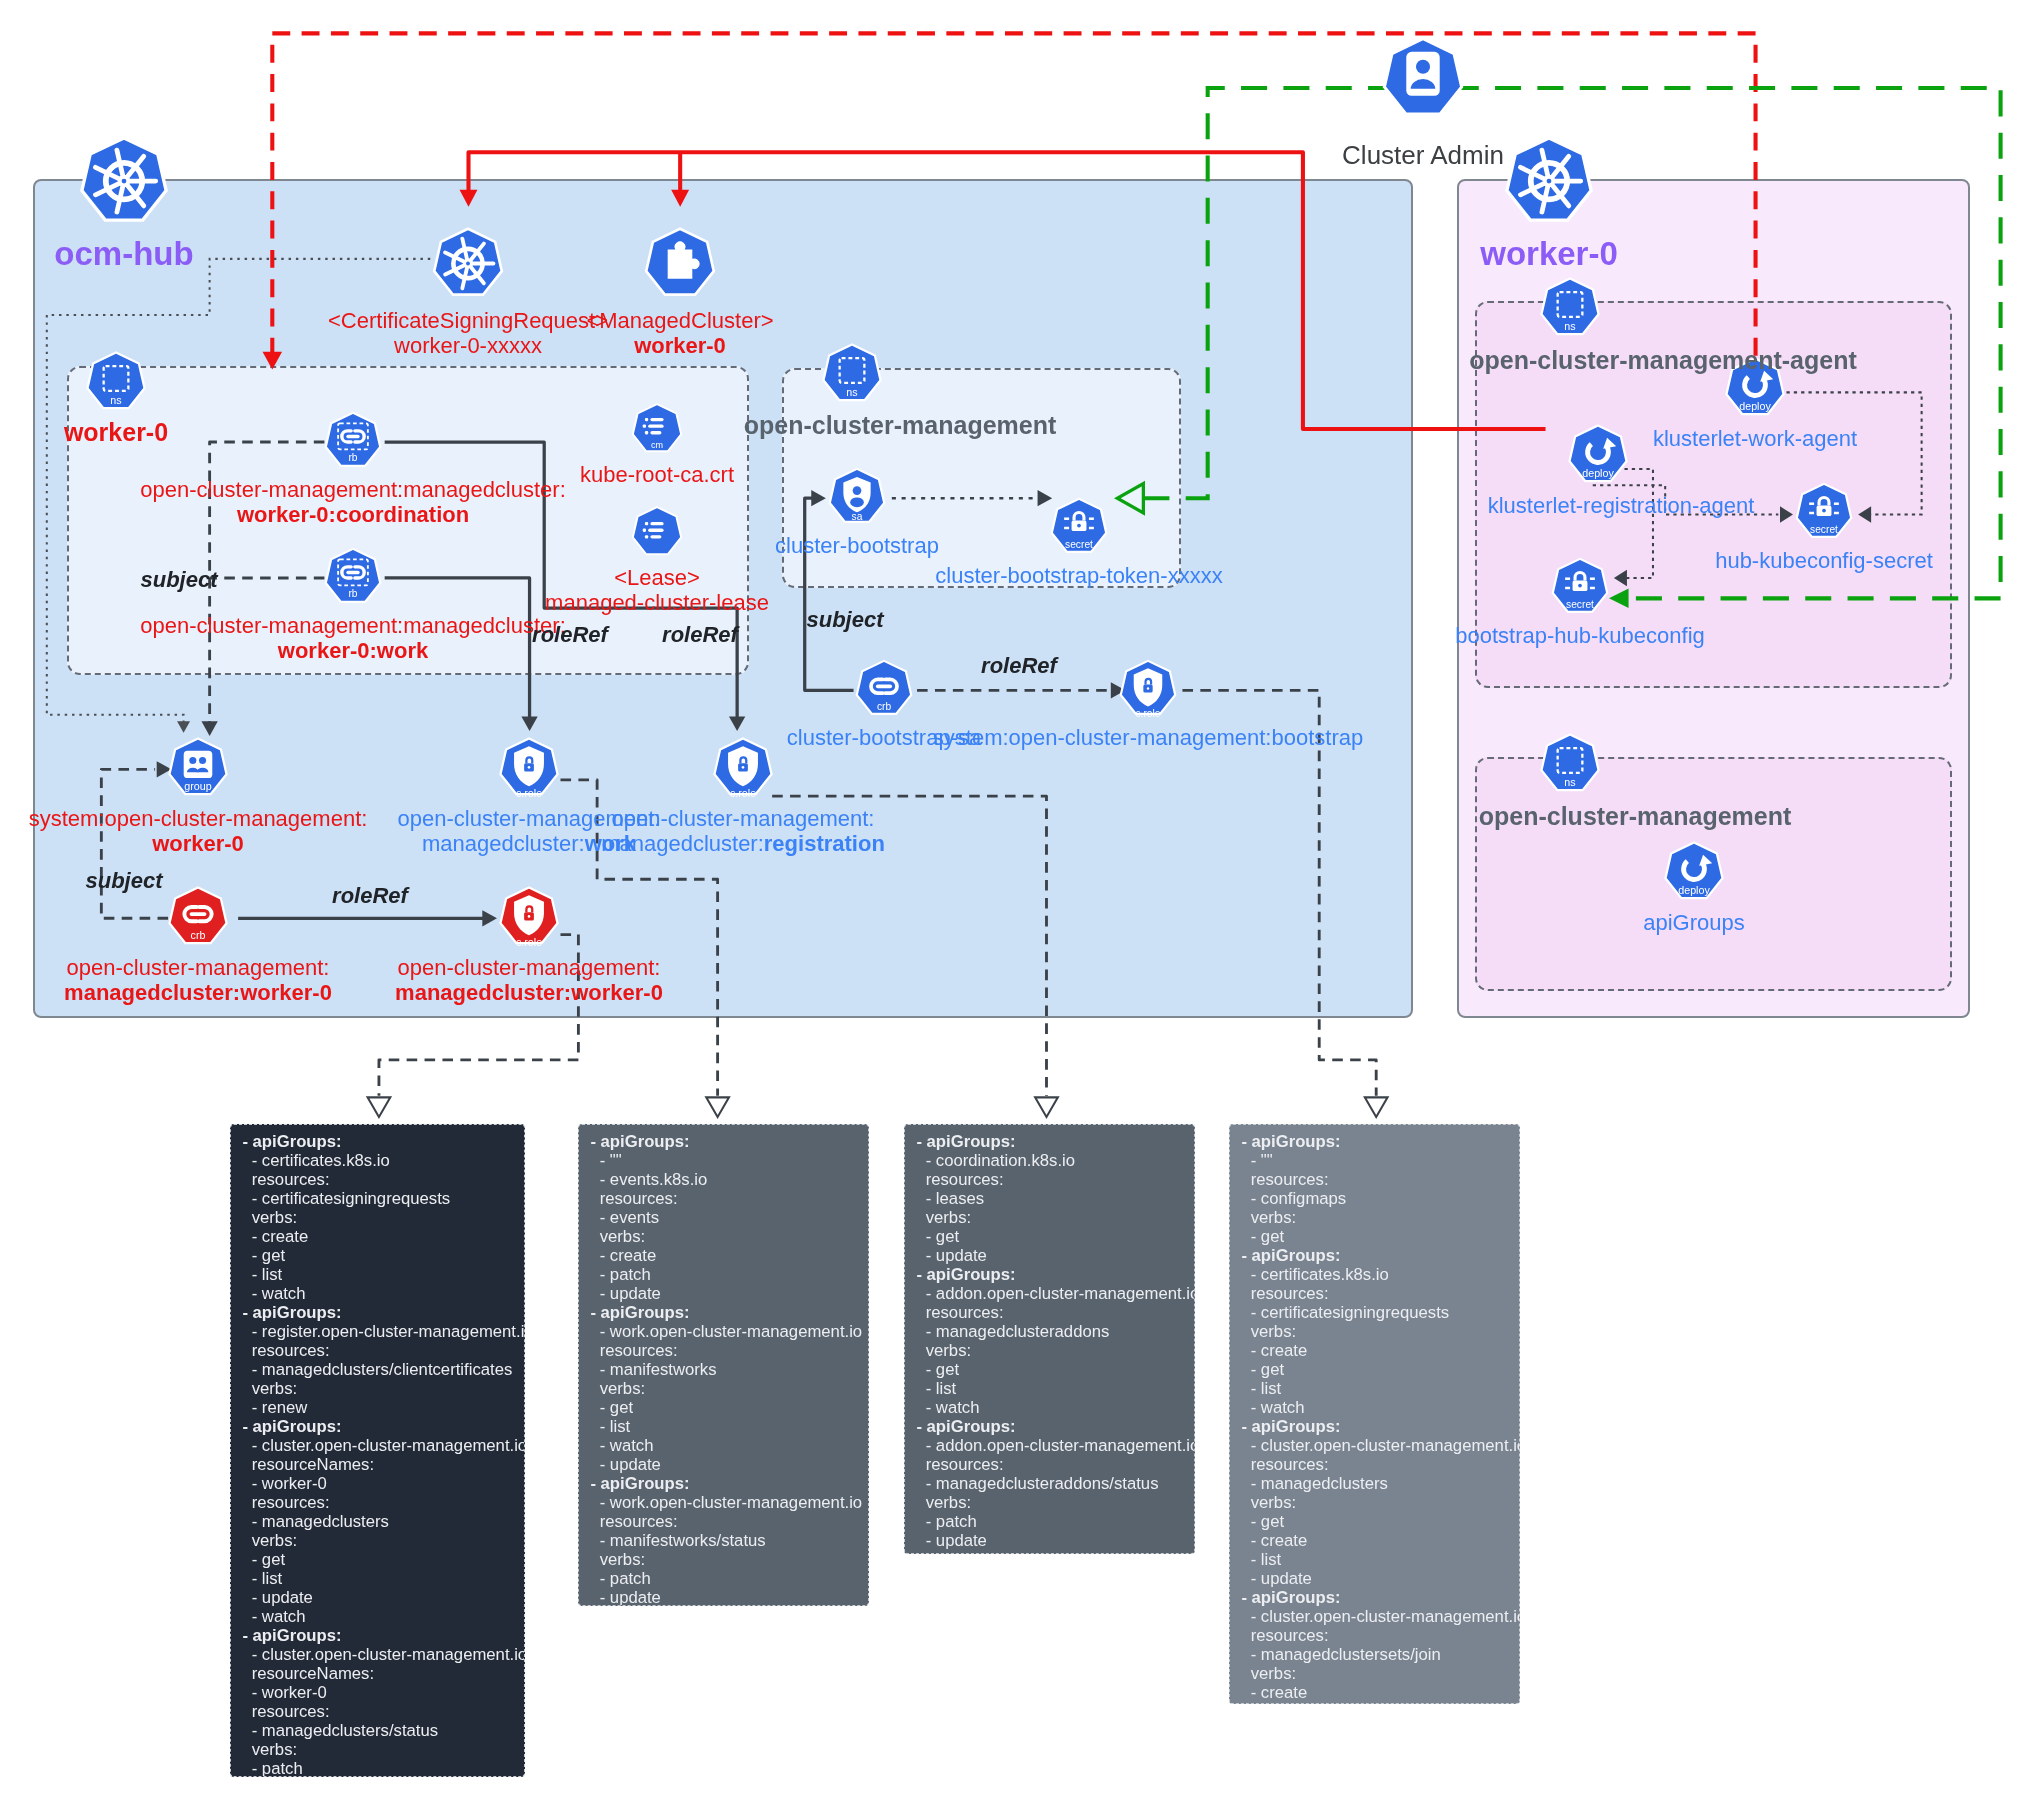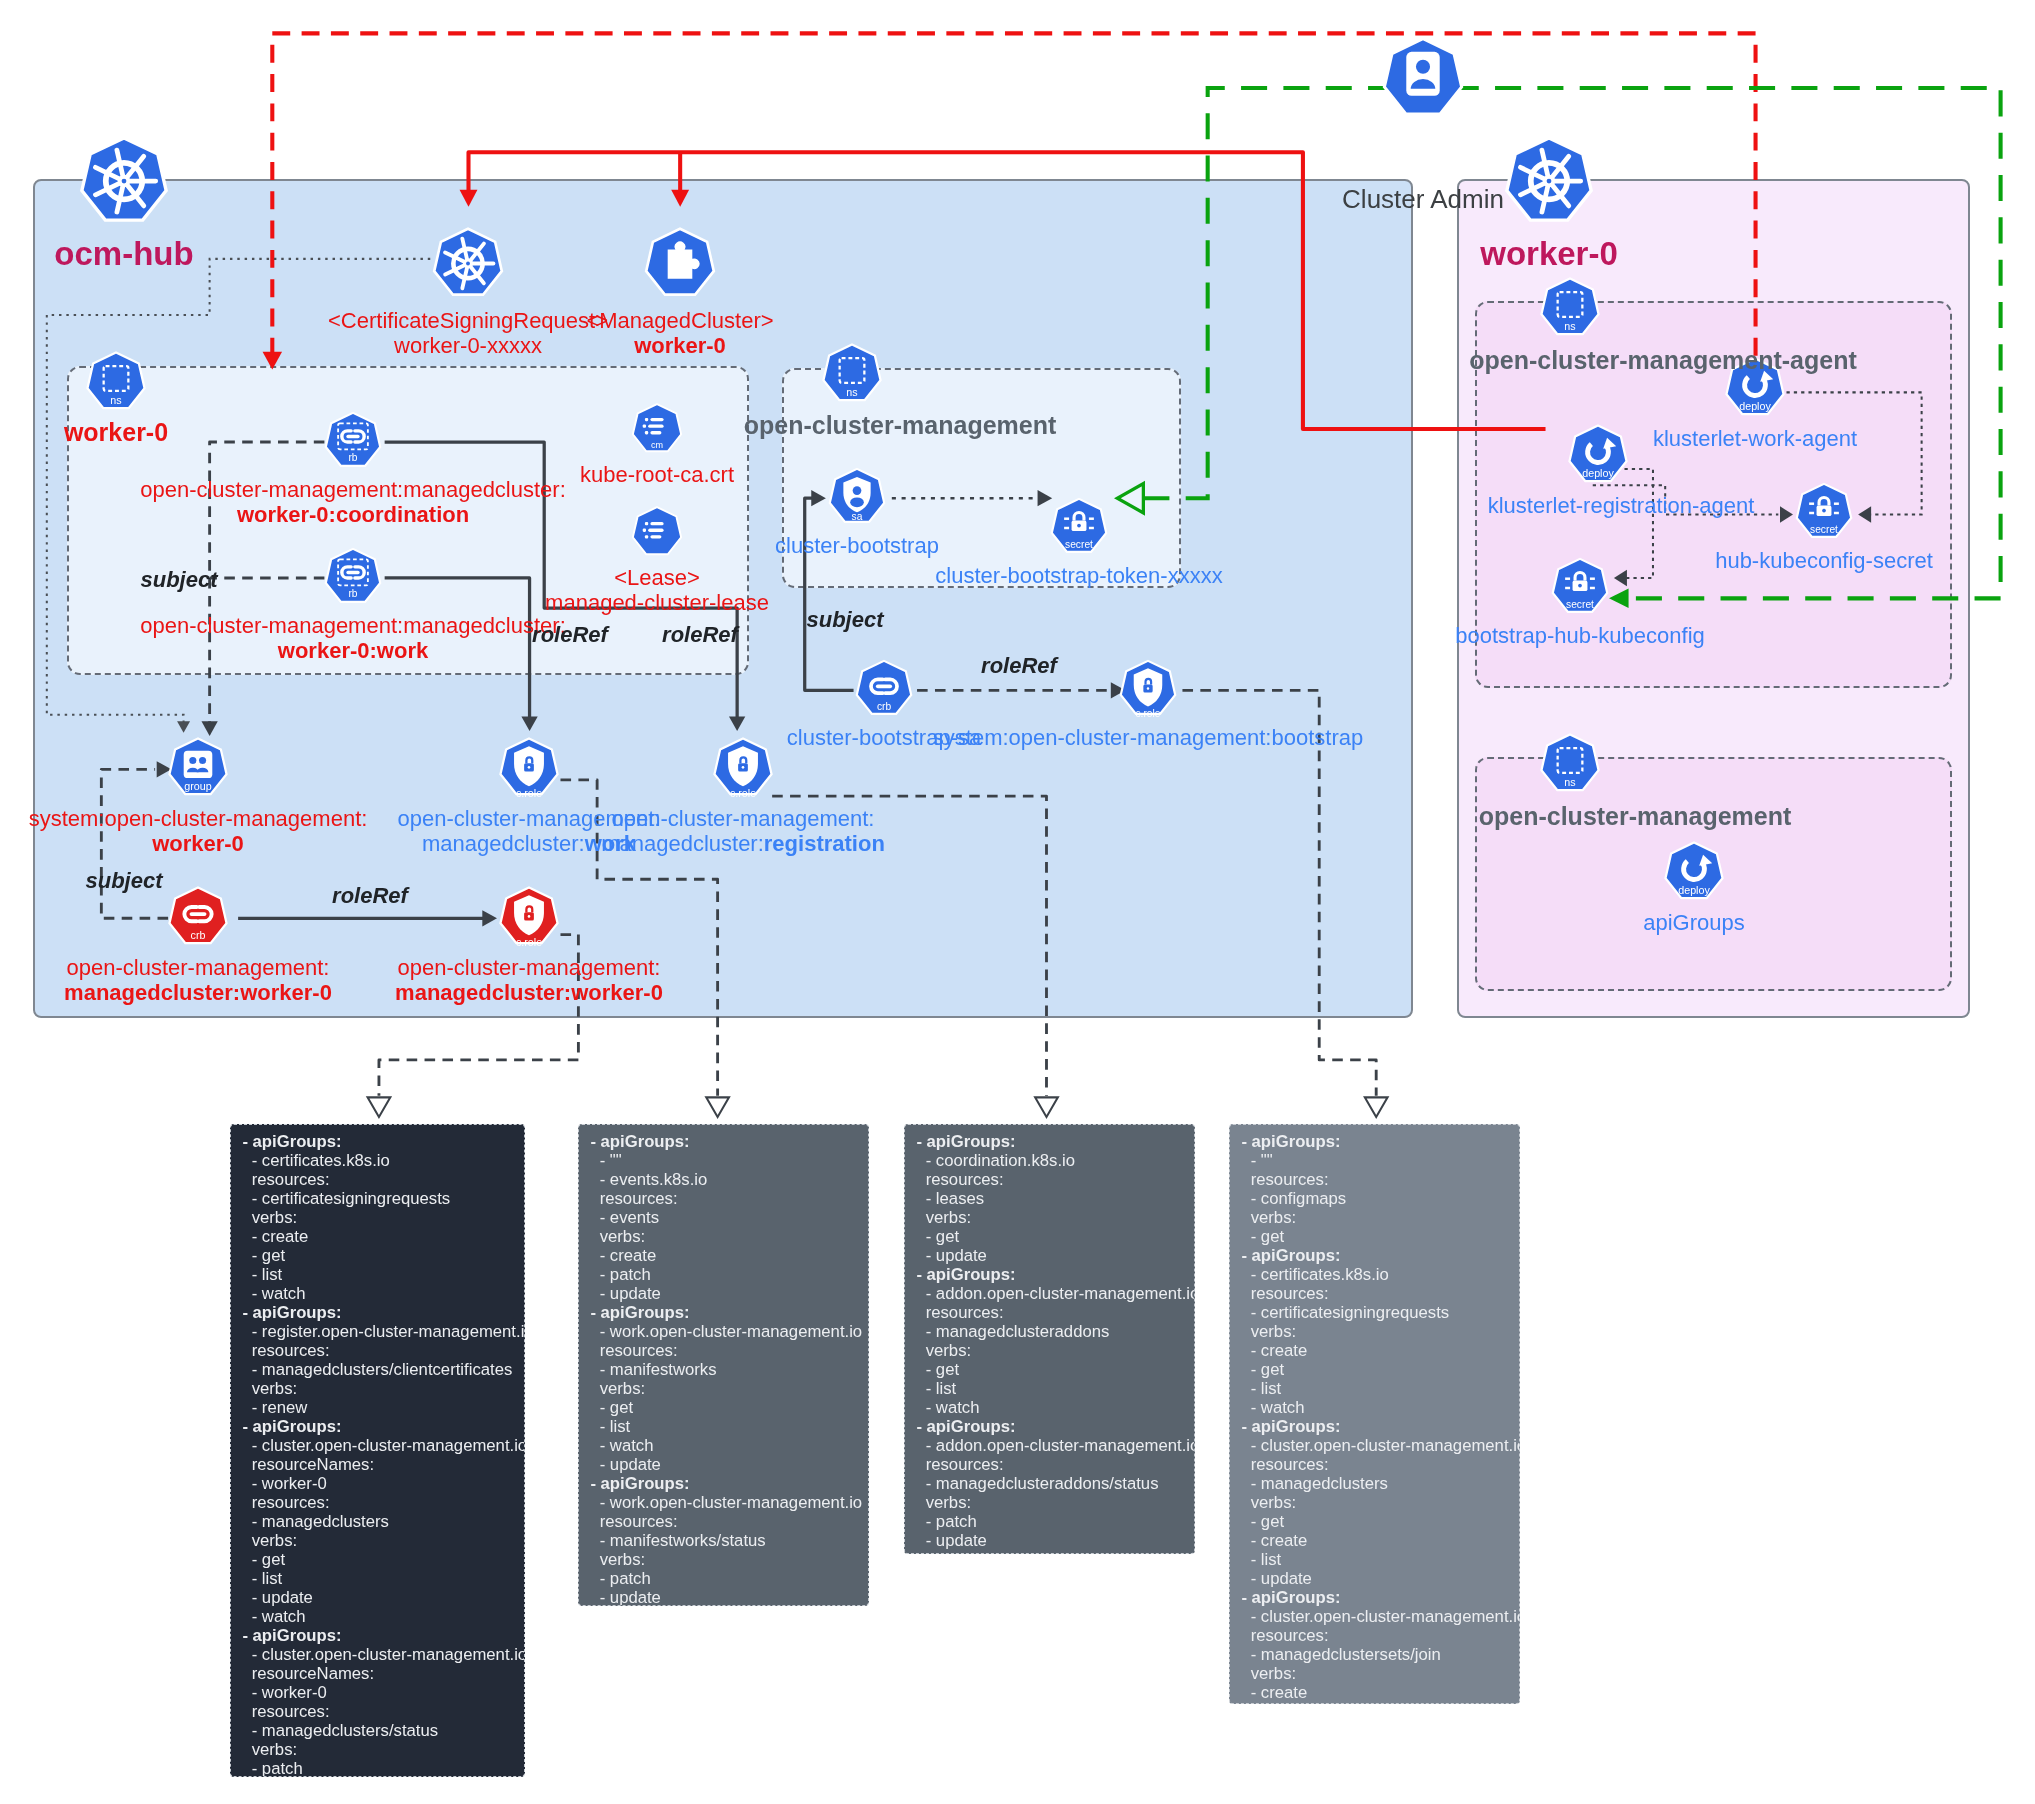--- a/index.html
+++ b/index.html
@@ -7,21 +7,21 @@
 
   
   .cluster-box{position:absolute;border:2.4px solid #7f8791;border-radius:8.1px;box-sizing:border-box;}
   .hub-fill{background:#cce0f6;}
   .worker-fill{background:#f8eafc;}
   .ns-box{position:absolute;border:2.4px dashed #646b76;border-radius:13px;box-sizing:border-box;}
   .ns-blue{background:#e9f2fc;}
   .ns-pink{background:#f5ddf8;}
 
   .ns-title{position:absolute;transform:translate(-50%,-50%);font-weight:bold;font-size:25px;color:#59636d;white-space:nowrap;z-index:12;}
-  .big-title{position:absolute;transform:translate(-50%,-50%);font-weight:bold;font-size:33px;color:#be185d;white-space:nowrap;z-index:12;}
+  .big-title{position:absolute;transform:translate(-50%,-50%);font-weight:bold;font-size:33px;color:#8b5cf6;white-space:nowrap;z-index:12;}
   .admin-label{position:absolute;transform:translate(-50%,-50%);font-size:26px;color:#3c4043;white-space:nowrap;z-index:12;}
 
   
   .node{position:absolute;transform:translate(-50%,-50%);z-index:10;}
   .ic{display:block;color:#2d6ae3;}
   .ic-red{color:#e02020;}
   .nl{position:absolute;top:100%;left:50%;transform:translateX(-50%);text-align:center;white-space:nowrap;
       font-size:22px;line-height:25px;margin-top:4.1px;}
   .nl .b, .nl b{font-weight:bold;}
   .red{color:#ea1515;}
@@ -269,21 +269,21 @@
         <use href="#sym-k8s"></use>
       </svg>
   </div>
   <div class="big-title" style="left:124px;top:254px;">ocm-hub</div>
 
   <div class="node" style="left:1423px;top:80px;">
     <svg class="ic" width="88" height="88" viewBox="0 0 100 100">
         <use href="#sym-user"></use>
       </svg>
   </div>
-  <div class="admin-label" style="left:1423px;top:155px;margin-top:44px;">Cluster Admin</div>
+  <div class="admin-label" style="left:1423px;top:155px;">Cluster Admin</div>
 
   <div class="node" style="left:468px;top:265px;">
     <svg class="ic" width="77" height="77" viewBox="0 0 100 100">
         <use href="#sym-k8s"></use>
       </svg>
     <div class="nl red">
       <div>&lt;CertificateSigningRequest&gt;</div>
         <div>worker-0-xxxxx</div>
     </div>
   </div>

